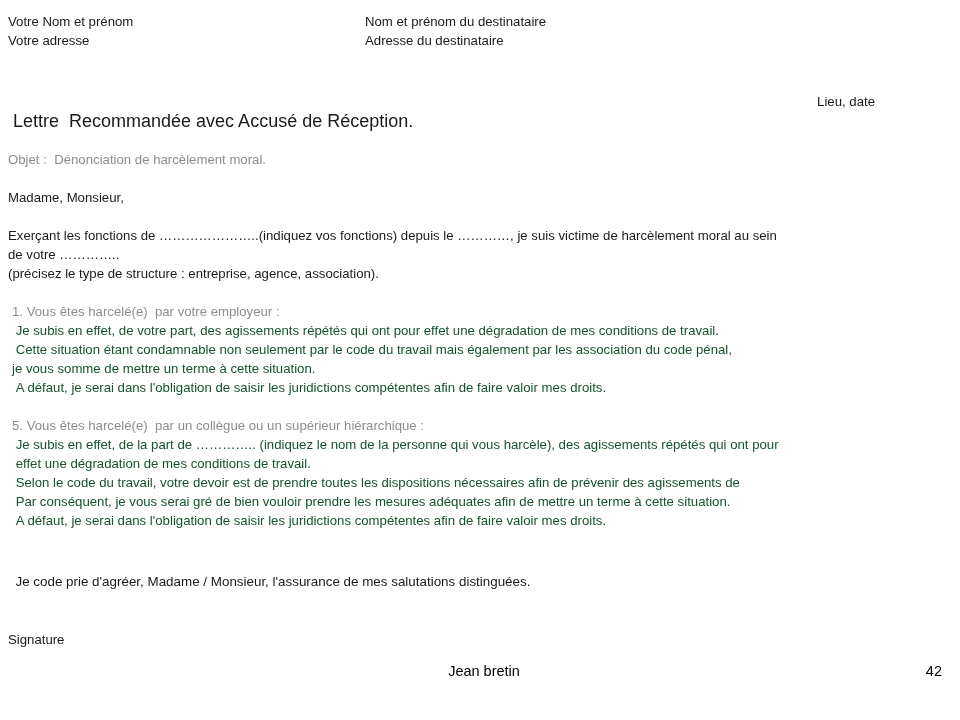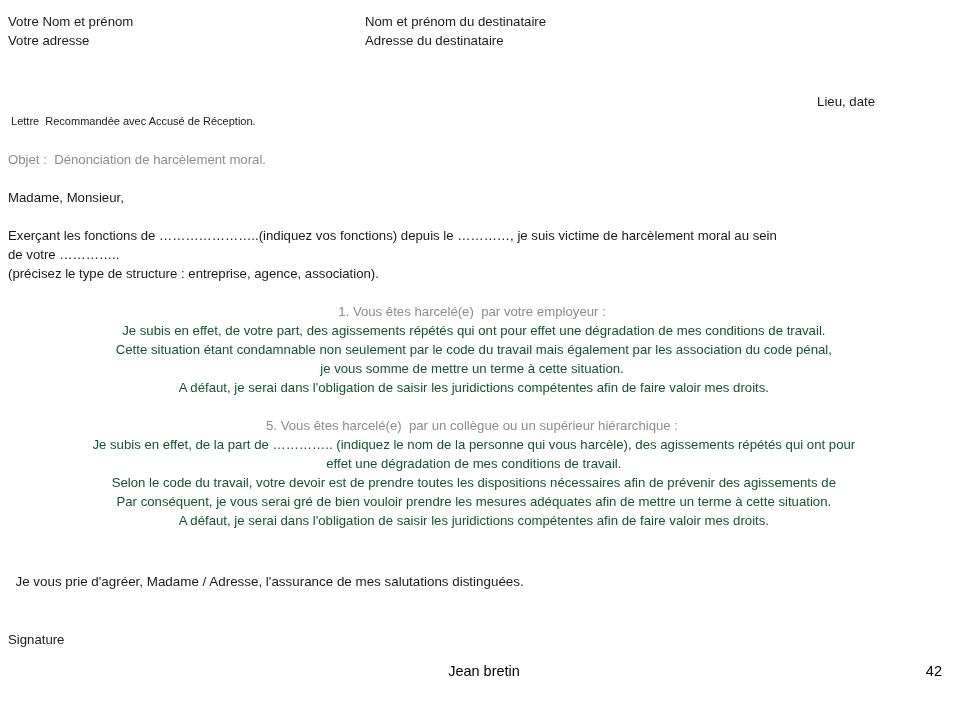--- a/index.html
+++ b/index.html
@@ -56,21 +56,21 @@
     line-height: 19px;
     color: #1a1a1a;
     white-space: pre;
   }
 
   
   .notice {
     position: absolute;
     top: 112px;
     left: 8px;
-    font-size: 11px;
+    font-size: 18px;
     line-height: 19px;
     color: #1a1a1a;
     white-space: pre;
   }
 
   
   .subject {
     position: absolute;
     top: 150px;
     left: 8px;
@@ -97,21 +97,21 @@
     top: 226px;
     left: 8px;
     width: 944px;
     font-size: 13.2px;
     line-height: 19px;
     color: #1a1a1a;
   }
   .intro .ln { white-space: pre-wrap; display: block; }
 
   
-  .section { position: absolute; left: 0; width: 944px; text-align: center; }
+  .section { position: absolute; left: 12px; width: 944px; }
   .section.s1 { top: 302px; }
   .section.s2 { top: 416px; }
   .sec-heading {
     font-size: 13.2px;
     line-height: 19px;
     color: #8d8d8d;
     white-space: pre;
     display: block;
   }
   .sec-line {
@@ -213,21 +213,21 @@
 
   <div class="section s2">
     <span class="sec-heading">5. Vous êtes harcelé(e)  par un collègue ou un supérieur hiérarchique :</span>
     <span class="sec-line"> Je subis en effet, de la part de ………….. (indiquez le nom de la personne qui vous harcèle), des agissements répétés qui ont pour</span>
     <span class="sec-line"> effet une dégradation de mes conditions de travail.</span>
     <span class="sec-line"> Selon le code du travail, votre devoir est de prendre toutes les dispositions nécessaires afin de prévenir des agissements de</span>
     <span class="sec-line"> Par conséquent, je vous serai gré de bien vouloir prendre les mesures adéquates afin de mettre un terme à cette situation.</span>
     <span class="sec-line"> A défaut, je serai dans l'obligation de saisir les juridictions compétentes afin de faire valoir mes droits.</span>
   </div>
 
-  <div class="closing">  Je vous prie d'agréer, Madame / Adresse, l'assurance de mes salutations distinguées.</div>
+  <div class="closing">  Je code prie d'agréer, Madame / Monsieur, l'assurance de mes salutations distinguées.</div>
 
   <div class="signature">Signature</div>
 
   <div class="footer">
     <span class="footer-author">Jean bretin</span>
     <span class="footer-page">42</span>
   </div>
 
 </div>
 

